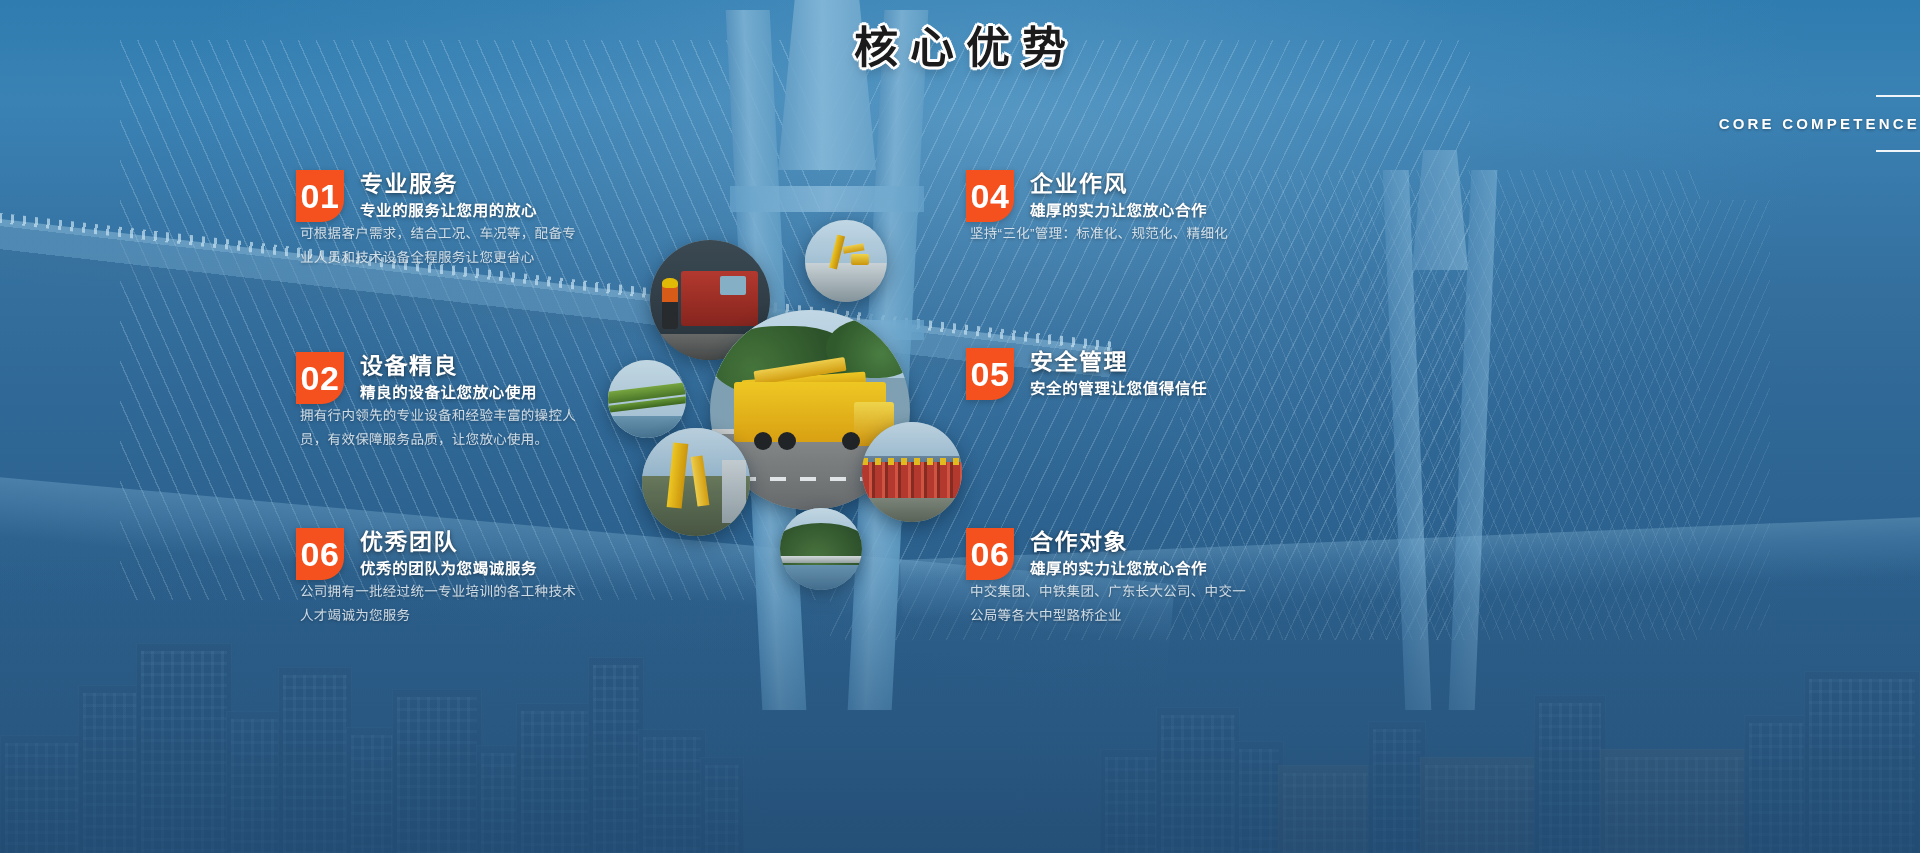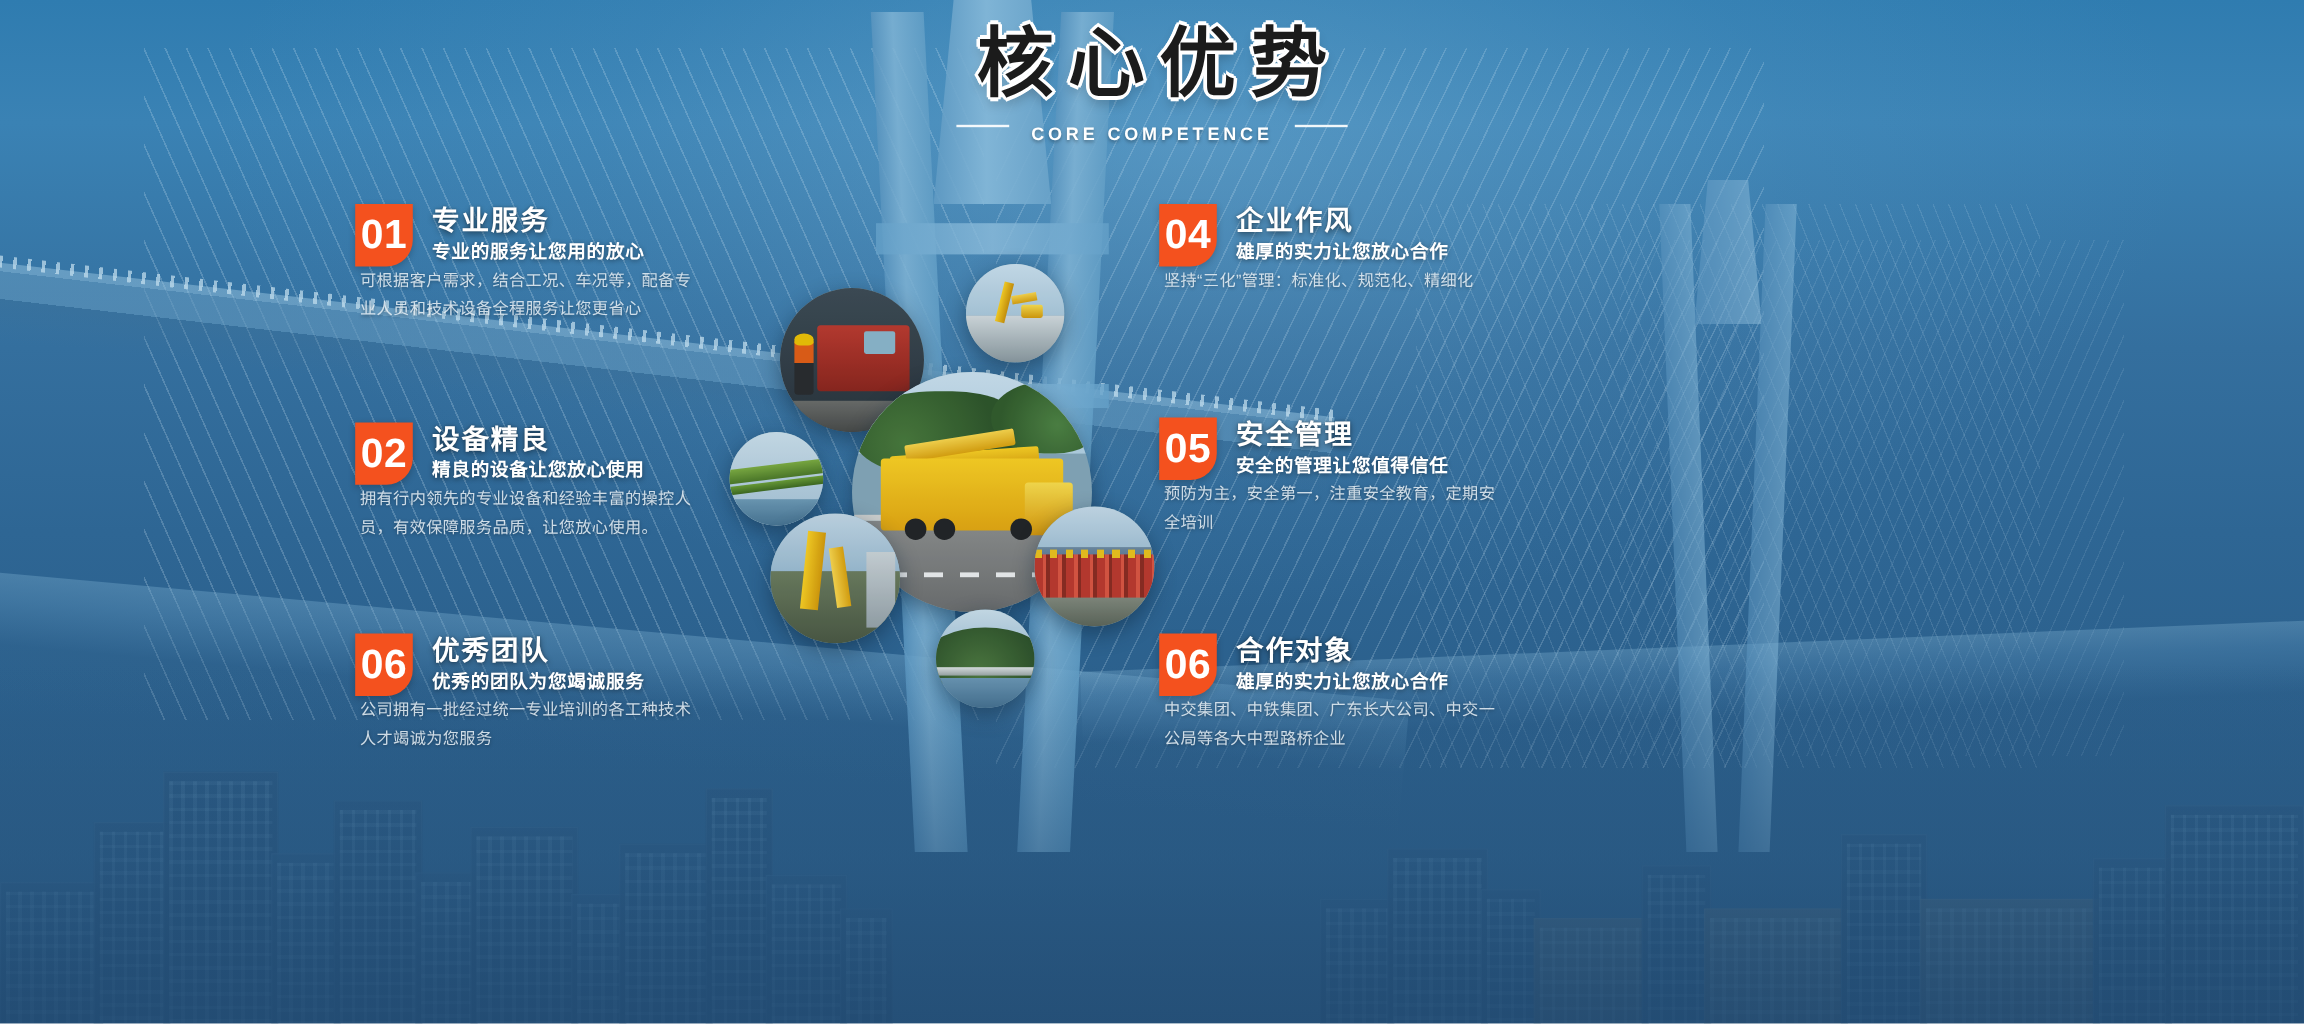--- a/index.html
+++ b/index.html
@@ -193,37 +193,36 @@
   }
   .haze {
     position: absolute; left: 0; bottom: 0; width: 1920px; height: 300px;
     background: linear-gradient(180deg, rgba(44,94,138,0.0) 0%, rgba(40,86,128,0.55) 55%, rgba(36,78,118,0.80) 100%);
     pointer-events: none;
   }
 
   
   .header { position: absolute; left: 0; top: 22px; width: 1920px; text-align: center; }
   .page-title {
-    font-size: 64px;
+    font-size: 44px;
     font-weight: 700;
     color: #1b1b1b;
     letter-spacing: 12px;
     text-indent: 12px;
     line-height: 1.16;
     text-shadow:
       -2px -2px 0 #ffffff,  2px -2px 0 #ffffff,
       -2px  2px 0 #ffffff,  2px  2px 0 #ffffff,
        0px -3px 0 #ffffff,  0px  3px 0 #ffffff,
       -3px  0px 0 #ffffff,  3px  0px 0 #ffffff,
        0 6px 10px rgba(0,0,0,0.25);
-    font-family: Liberation Mono, monospace;
   }
   .subtitle-row {
-    margin-top: 8px;
-    display: flex; align-items: flex-start; justify-content: center; gap: 18px;
+    margin-top: 22px;
+    display: flex; align-items: flex-end; justify-content: center; gap: 18px; flex-direction: column;
   }
   .sub-rule { width: 44px; height: 2px; background: #ffffff; opacity: .92; }
   .page-subtitle {
     font-size: 15px; font-weight: 700; color: #ffffff;
     letter-spacing: 3.2px;
     text-shadow: 0 1px 3px rgba(0,0,0,0.35);
   }
 
   
   .col { position: absolute; width: 330px; }
@@ -599,21 +598,20 @@
     </div>
 
     <div class="feature" style="top:348px;">
       <div class="feature-head">
         <div class="badge">05</div>
         <div class="head-text">
           <div class="feature-title">安全管理</div>
           <div class="feature-sub">安全的管理让您值得信任</div>
         </div>
       </div>
-      <div class="feature-desc">预防为主，安全第一，注重安全教育，定期安全培训</div>
     </div>
 
     <div class="feature" style="top:528px;">
       <div class="feature-head">
         <div class="badge">06</div>
         <div class="head-text">
           <div class="feature-title">合作对象</div>
           <div class="feature-sub">雄厚的实力让您放心合作</div>
         </div>
       </div>

